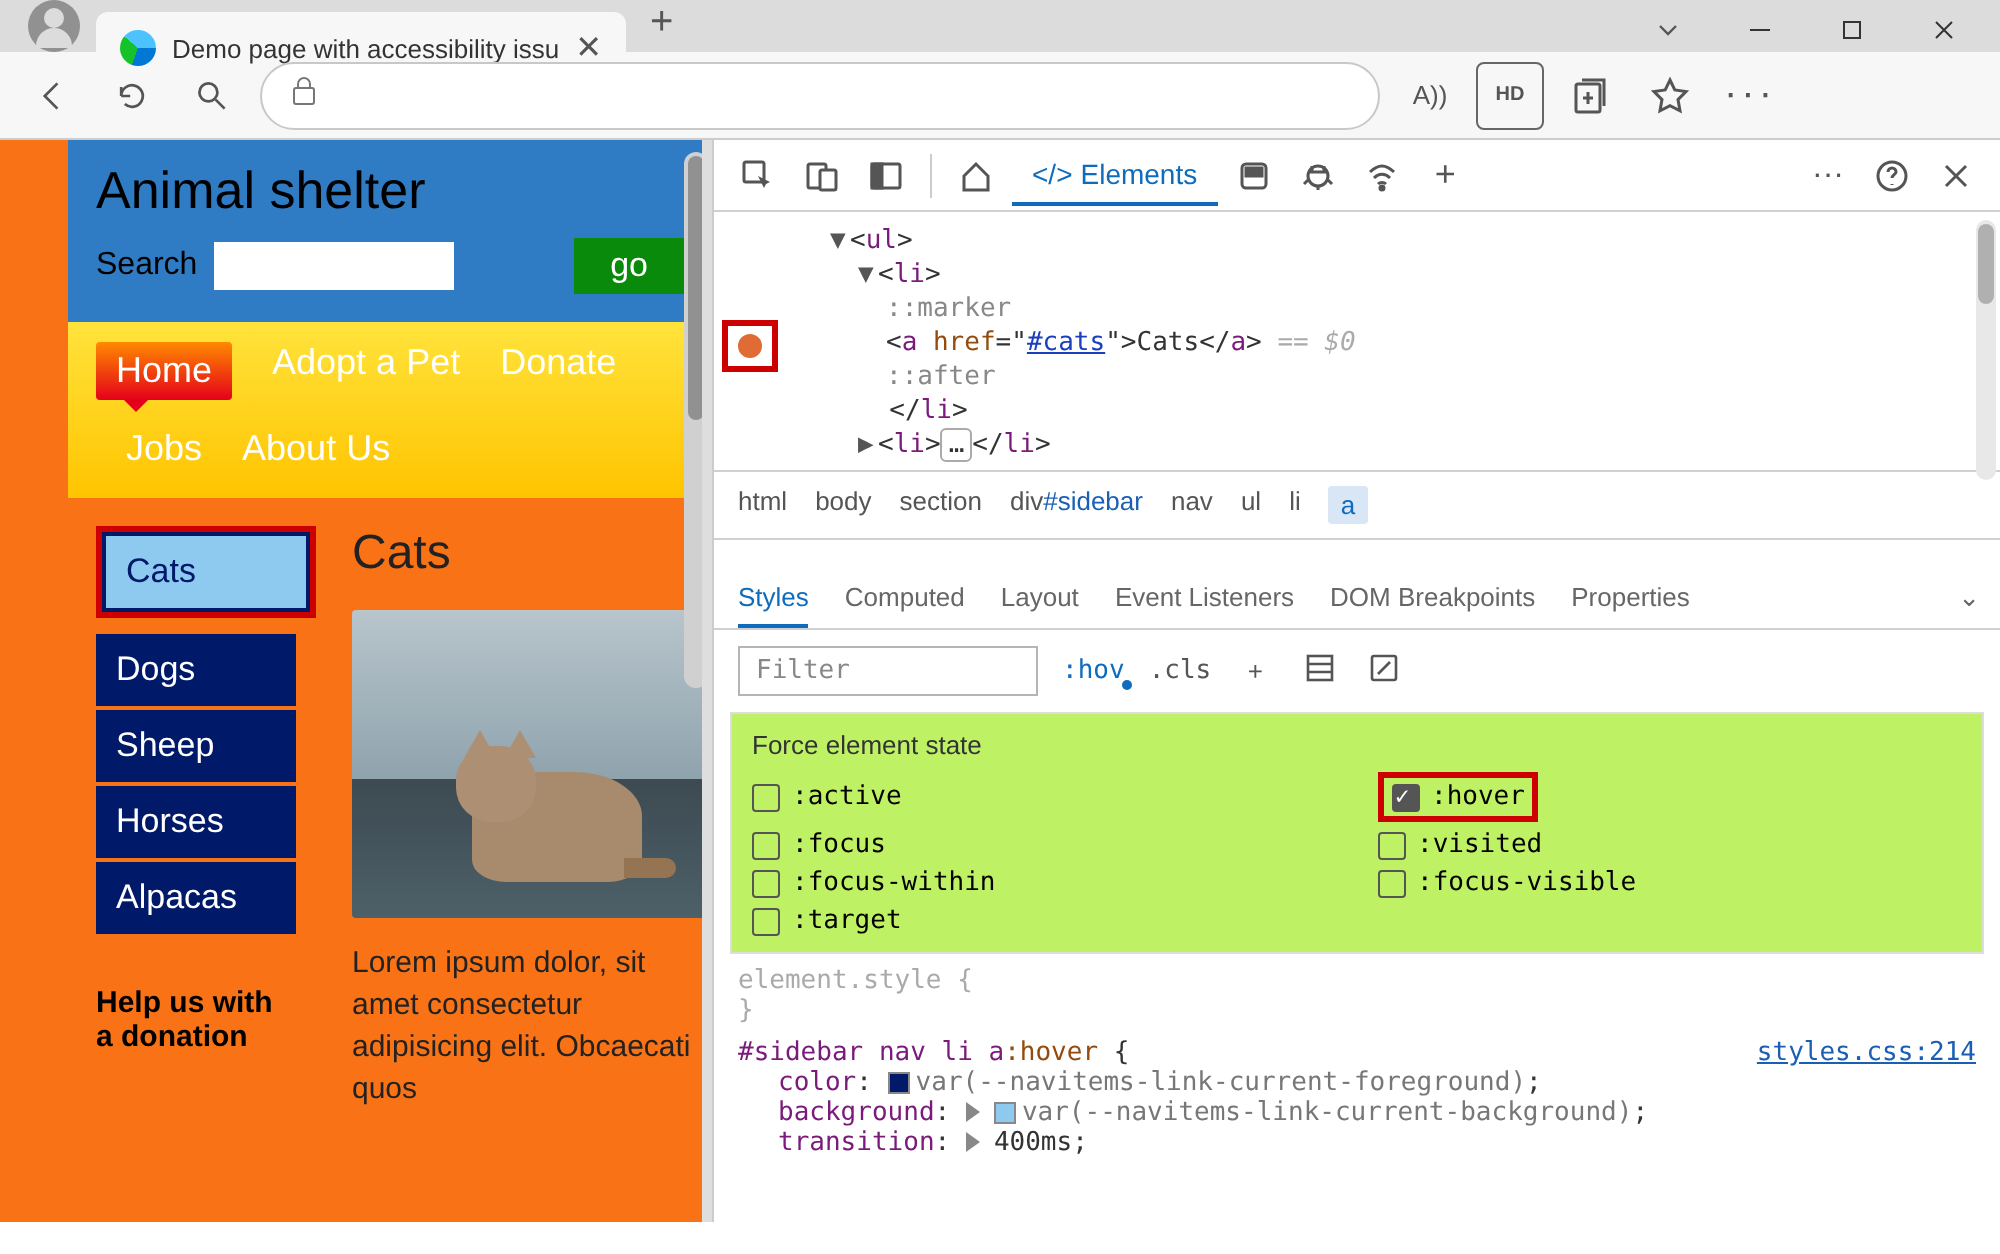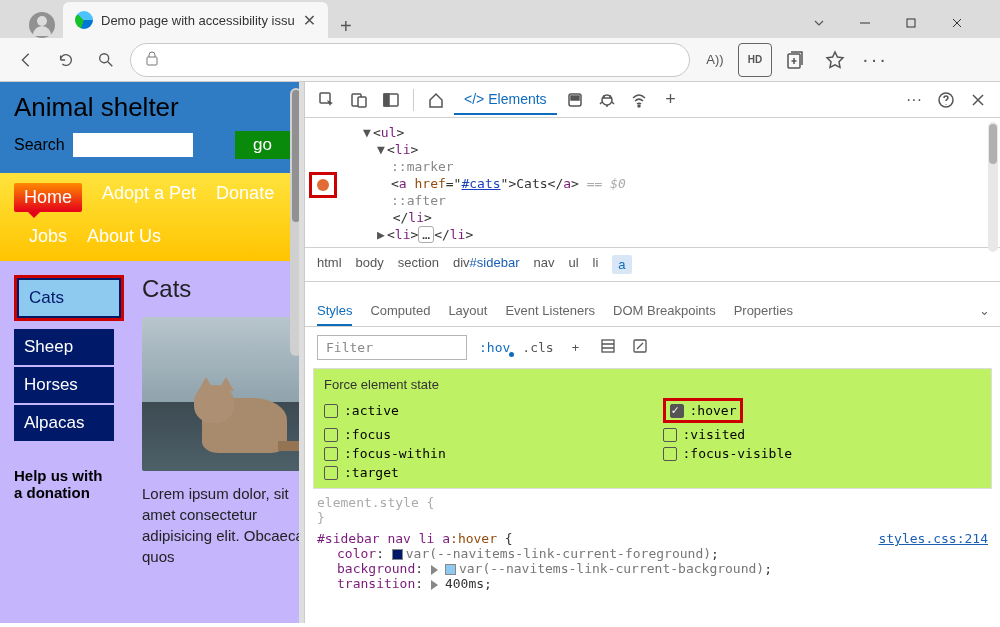--- a/index.html
+++ b/index.html
@@ -1,20 +1,20 @@
 <!DOCTYPE html>
 <html><head>
 <meta charset="utf-8">
 <style>
 * { box-sizing: border-box; margin: 0; padding: 0; }
 body { font-family: "Segoe UI", Arial, sans-serif; background: #fff; width: 1000px; height: 627px; overflow: hidden; position: relative; }
 
 
 .browser-chrome { background: #dcdcdc; }
-.titlebar { display: flex; align-items: flex-end; height: 38px; padding: 0 21px; }
+.titlebar { display: flex; align-items: flex-start; height: 26px; padding: 0 6px; }
 .user-icon { width: 26px; height: 26px; background: #919191; border-radius: 50%; margin: 0 8px; position: relative; }
 .user-icon::before { content: ""; position: absolute; width: 10px; height: 10px; background: #dcdcdc; border-radius: 50%; top: 4px; left: 8px; }
 .user-icon::after { content: ""; position: absolute; width: 18px; height: 10px; background: #dcdcdc; border-radius: 10px 10px 0 0; bottom: 2px; left: 4px; }
 .tab { display: flex; align-items: center; background: #f7f7f7; border-radius: 6px 6px 0 0; height: 36px; padding: 0 12px; margin-top: 6px; max-width: 280px; gap: 8px; }
 .edge-logo { width: 18px; height: 18px; border-radius: 50%; background: conic-gradient(#4cc2ff 0deg 90deg, #0078d4 90deg 200deg, #15c229 200deg 310deg, #4cc2ff 310deg 360deg); }
 .tab-title { font-size: 13px; white-space: nowrap; overflow: hidden; text-overflow: ellipsis; flex: 1; color: #333; }
 .tab-close { font-size: 16px; color: #555; cursor: pointer; }
 .newtab { margin-left: 12px; font-size: 20px; color: #555; cursor: pointer; }
 .titlebar-spacer { flex: 1; }
 .win-controls { display: flex; gap: 2px; }
@@ -30,21 +30,21 @@
 .toolbar-right { display: flex; gap: 6px; align-items: center; }
 .tb-icon { width: 34px; height: 34px; display: flex; align-items: center; justify-content: center; font-size: 14px; color: #555; cursor: pointer; border: 1.5px solid #666; border-radius: 4px; }
 .tb-icon.noborder { border: none; font-size: 20px; }
 .star-icon svg { width: 20px; height: 20px; fill: none; stroke: #555; stroke-width: 1.5; }
 .dots { font-size: 20px; letter-spacing: 2px; }
 
 
 .content-area { display: flex; height: 541px; }
 
 
-.website { width: 304px; background: #c4b5fd; position: relative; overflow: hidden; }
+.website { width: 356px; background: #f97316; position: relative; overflow: hidden; padding-left: 34px; }
 .ws-header { background: #2f7cc4; padding: 10px 14px 14px; }
 .ws-title { font-size: 26px; color: #000; font-weight: 400; }
 .ws-search-row { display: flex; align-items: center; gap: 8px; margin-top: 8px; }
 .ws-search-label { color: #000; font-size: 16px; }
 .ws-search-input { width: 120px; height: 24px; background: #fff; border: none; }
 .ws-go { background: #0a8a0a; color: #fff; border: none; padding: 4px 18px; font-size: 17px; cursor: pointer; margin-left: auto; }
 .ws-nav { background: linear-gradient(180deg, #ffe33c 0%, #ffc400 100%); padding: 10px 14px 14px; display: flex; flex-wrap: wrap; gap: 14px 20px; }
 .ws-nav-link { color: #fff; font-size: 18px; cursor: pointer; }
 .ws-nav-home { background: linear-gradient(180deg, #ff8a00 0%, #e4001a 100%); padding: 4px 10px; border-radius: 2px; position: relative; }
 .ws-nav-home::after { content: ""; position: absolute; bottom: -6px; left: 14px; border: 6px solid transparent; border-top-color: #e4001a; border-bottom: none; }
@@ -226,20 +226,21 @@
       <span class="ws-nav-link">Adopt a Pet</span>
       <span class="ws-nav-link">Donate</span>
       <span class="ws-nav-link" style="margin-left:15px;">Jobs</span>
       <span class="ws-nav-link">About Us</span>
     </div>
     <div class="ws-body">
       <div class="ws-sidebar">
         <div class="red-box-side">
           <div class="ws-side-item active">Cats</div>
         </div>
+        <div class="ws-side-item">Dogs</div>
         <div class="ws-side-item">Sheep</div>
         <div class="ws-side-item">Horses</div>
         <div class="ws-side-item">Alpacas</div>
         <div class="ws-help">Help us with a donation</div>
       </div>
       <div class="ws-main">
         <div class="ws-h2">Cats</div>
         <div class="cat-img">
           <div class="cat-body"></div>
             <div class="cat-head"></div>

